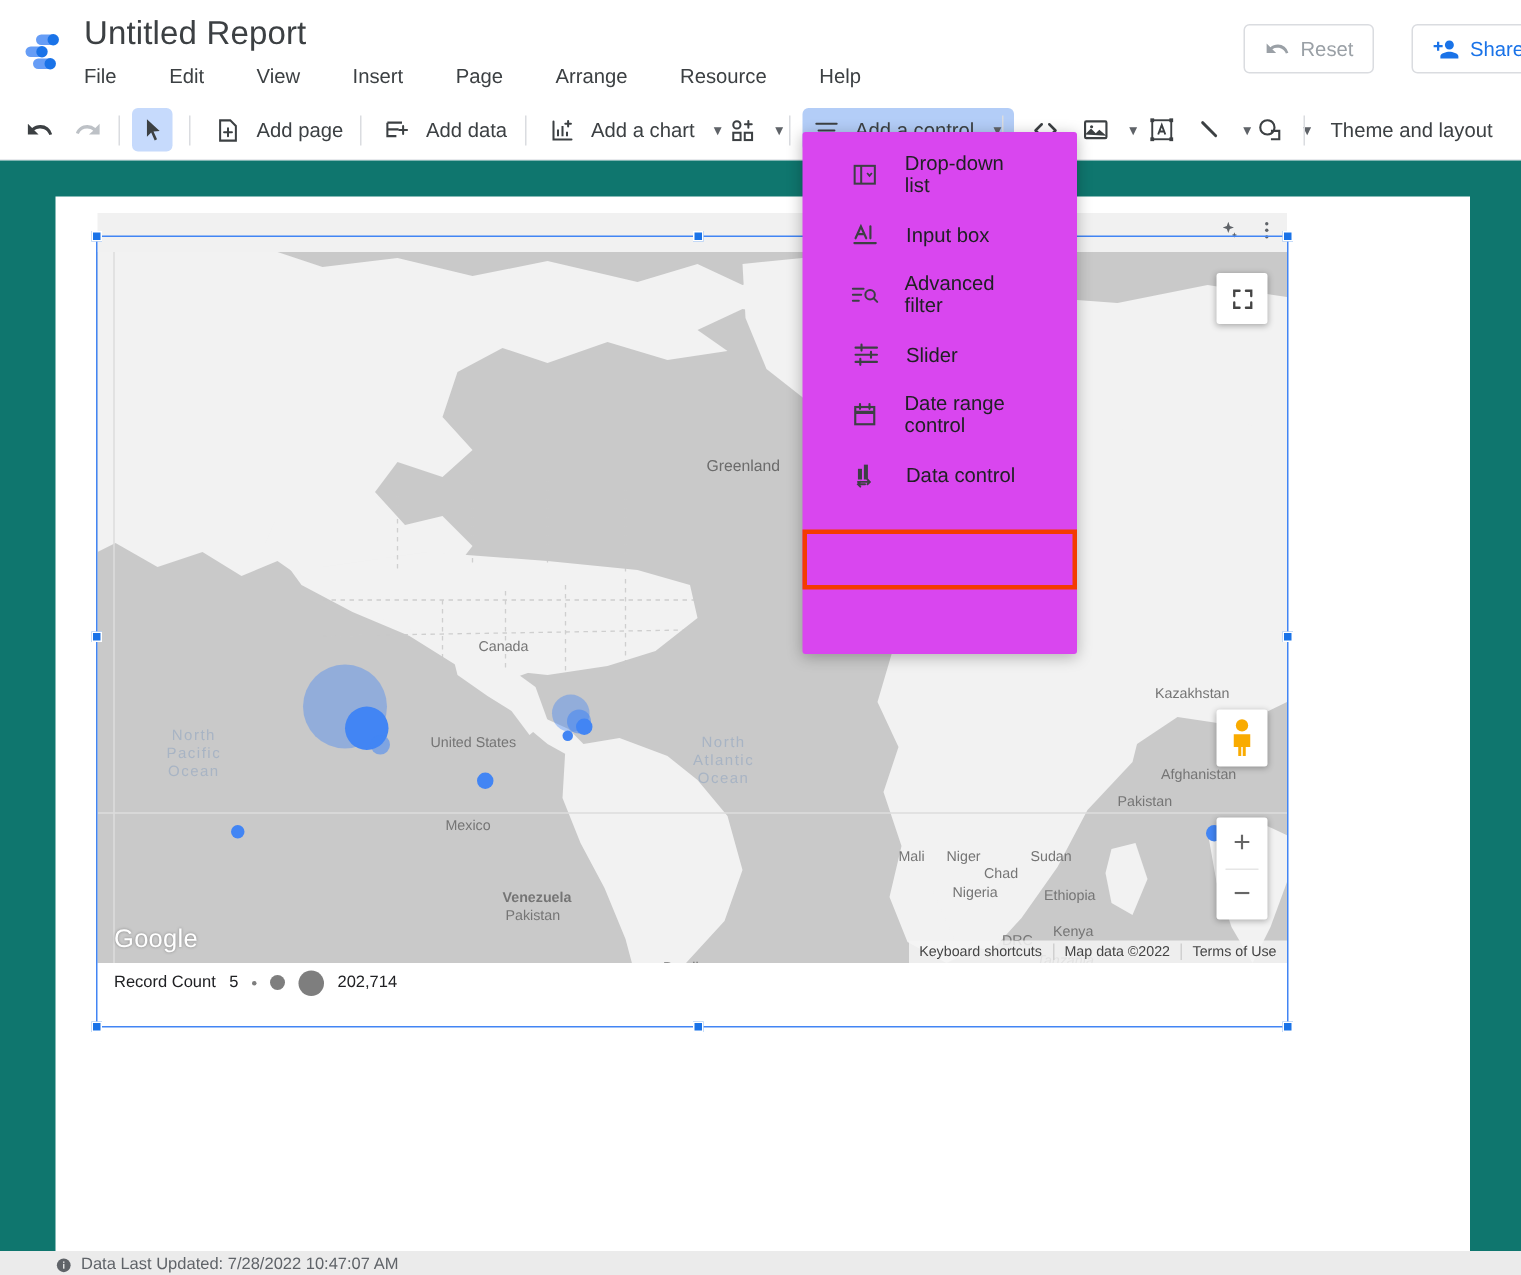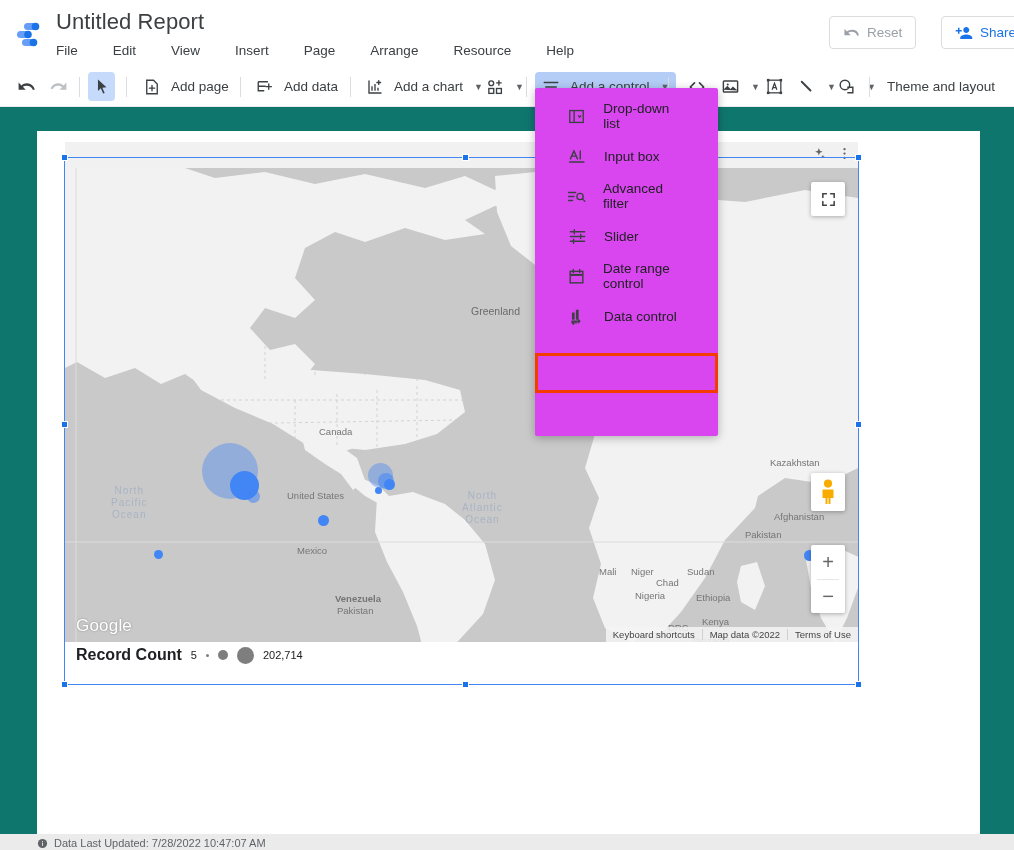--- a/index.html
+++ b/index.html
@@ -90,21 +90,21 @@
     position: absolute; right: 6px; top: 4px; display: flex; gap: 10px; align-items: center;
   }
   .map-box {
     position: absolute; left: 0; top: 26px; width: 793px; height: 474px;
     background: #c8c8c8; overflow: hidden;
   }
   .legend-box {
     position: absolute; left: 0; top: 500px; width: 793px; height: 26px;
     background: #ffffff; display: flex; align-items: center; padding-left: 11px; gap: 9px;
   }
-  .legend-title { font-size: 16px; font-weight: bold; color: #202124; }
+  .legend-title { font-size: 11px; font-weight: normal; color: #202124; }
   .legend-min, .legend-max { font-size: 11px; color: #202124; }
   .lg-dot { border-radius: 50%; background: #7e7e7e; display: inline-block; }
 
   
   .sel-frame {
     position: absolute; left: 27px; top: 26px; width: 795px; height: 528px;
     border: 1.5px solid #4285f4; pointer-events: none;
   }
   .handle {
     position: absolute; width: 7px; height: 7px; background: #1a73e8;

